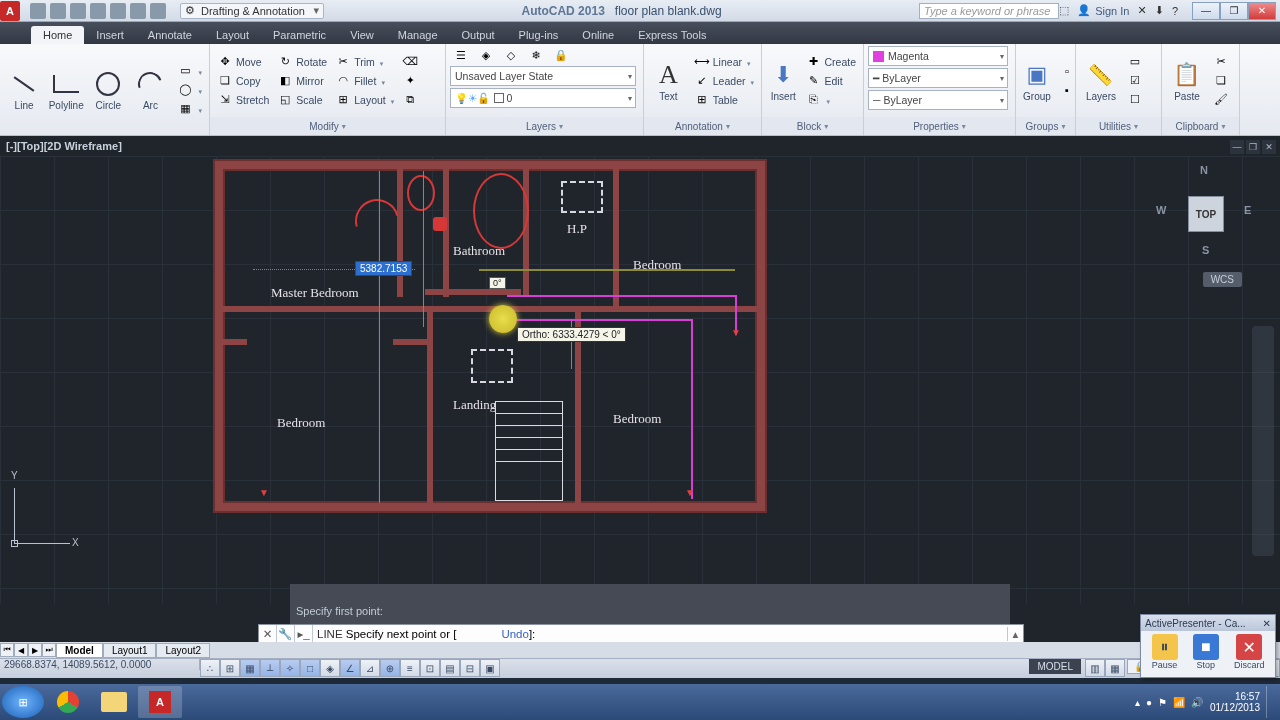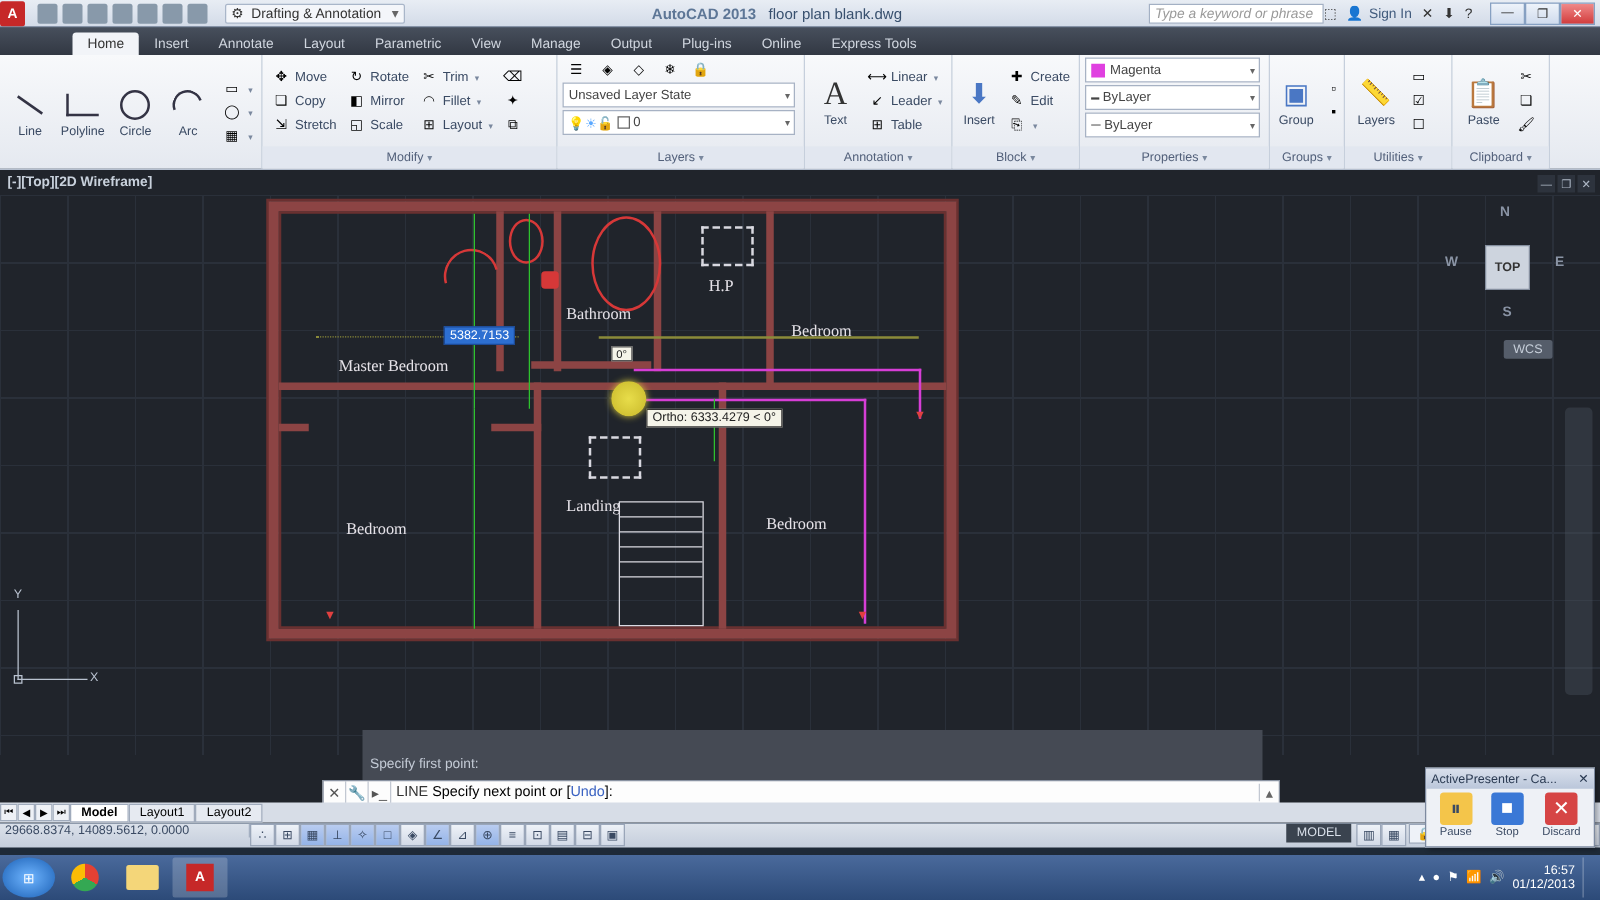--- a/index.html
+++ b/index.html
@@ -16,21 +16,21 @@
 .titlebar .center { flex: 1; text-align: center; font-size: 12px; color: #38506e; }
 .titlebar .center .app { color: #5d7696; font-weight: 600; }
 .titlebar .search { width: 140px; height: 16px; border: 1px solid #a3b0c4; background: #fff; padding: 0 4px; color: #999; font-style: italic; display: flex; align-items: center; }
 .titlebar .right { display: flex; align-items: center; gap: 8px; padding-right: 4px; }
 .titlebar .signin { color: #415b7d; display: flex; align-items: center; gap: 4px; }
 .titlebar .win-btns { display: flex; margin-left: 6px; }
 .titlebar .win-btns div { width: 28px; height: 18px; border: 1px solid #86a0c2; background: linear-gradient(#eef3fa,#cfdbed); display: flex; align-items: center; justify-content: center; font-size: 10px; }
 .titlebar .win-btns .close { background: linear-gradient(#f08a8a,#d23c3c); color: #fff; }
 
 
-.tabs { height: 22px; background: linear-gradient(#474f5c,#323843); display: flex; align-items: flex-end; padding-left: 58px; gap: 0; }
+.tabs { height: 22px; background: linear-gradient(#474f5c,#323843); display: flex; align-items: flex-end; padding-left: 31px; gap: 0; }
 .tabs .tab { padding: 3px 12px; color: #d0d6df; font-size: 11px; cursor: pointer; }
 .tabs .tab.active { background: #f2f4f8; color: #333; border-radius: 3px 3px 0 0; }
 
 
 .ribbon { height: 92px; background: linear-gradient(#f8f9fb,#e5e9f0); border-bottom: 1px solid #b5bfcf; display: flex; }
 .panel { border-right: 1px solid #c6cfdc; display: flex; flex-direction: column; }
 .panel-body { flex: 1; display: flex; align-items: center; padding: 2px 4px; gap: 2px; }
 .panel-title { height: 18px; font-size: 10px; color: #52607a; text-align: center; display: flex; align-items: center; justify-content: center; gap: 3px; background: #e2e7f0; }
 .panel-title::after { content: "▾"; font-size: 8px; color: #7a889e; }
 
@@ -81,21 +81,21 @@
 
 .navbar-right { position: absolute; top: 170px; right: 6px; width: 22px; height: 230px; background: rgba(80,88,100,0.35); border-radius: 4px; }
 
 .ucs-icon { position: absolute; bottom: 60px; left: 14px; color: #b9c2d0; font-size: 10px; }
 
 
 .cmd-hist { position: absolute; bottom: 34px; left: 290px; height: 32px; width: 720px; background: #454a54; color: #c4cbd6; font-family: Consolas, monospace; font-size: 11px; padding: 20px 6px; line-height: 1.3; }
 .cmd-bar { position: absolute; bottom: 14px; left: 258px; height: 20px; width: 766px; background: #fdfdfd; border: 1px solid #8a93a2; display: flex; align-items: center; font-family: Consolas, monospace; font-size: 11.5px; }
 .cmd-bar .cmd-ico { width: 18px; height: 18px; display: flex; align-items: center; justify-content: center; color: #555; border-right: 1px solid #c2c8d2; }
 .cmd-bar .cmd-text { flex: 1; padding-left: 4px; }
-.cmd-bar .cmd-text .kw { color: #3a62c2; }
+.cmd-bar .cmd-text .kw { color: #3a62c2; padding-left: 45px; }
 .cmd-bar .cmd-dd { width: 16px; text-align: center; border-left: 1px solid #c2c8d2; color: #666; }
 
 
 .layout-tabs { position: absolute; bottom: 0; left: 0; height: 16px; width: 100%; background: #d7dde7; display: flex; align-items: center; font-size: 10px; }
 .layout-tabs .nav { display: flex; }
 .layout-tabs .nav div { width: 14px; height: 14px; border: 1px solid #a0abbc; background: #eef1f6; display: flex; align-items: center; justify-content: center; font-size: 8px; cursor: pointer; }
 .layout-tabs .lt { padding: 1px 8px; border: 1px solid #a0abbc; background: #e6eaf1; cursor: pointer; }
 .layout-tabs .lt.active { background: #fff; font-weight: bold; }
 
 

